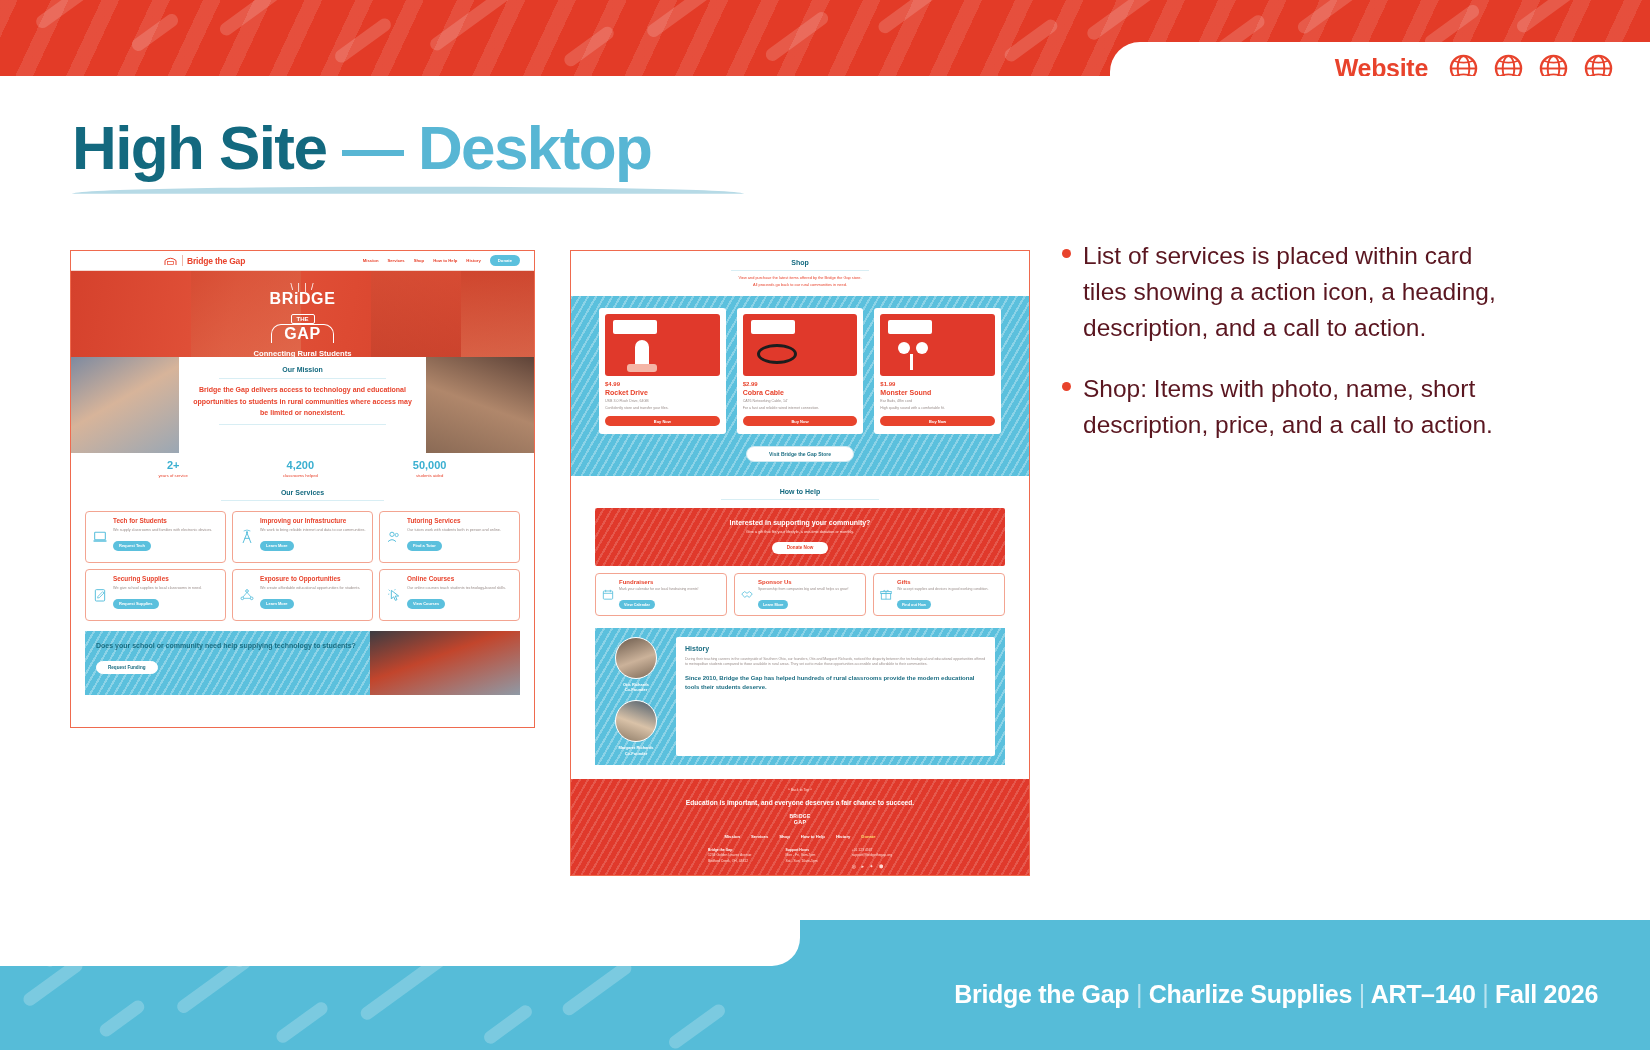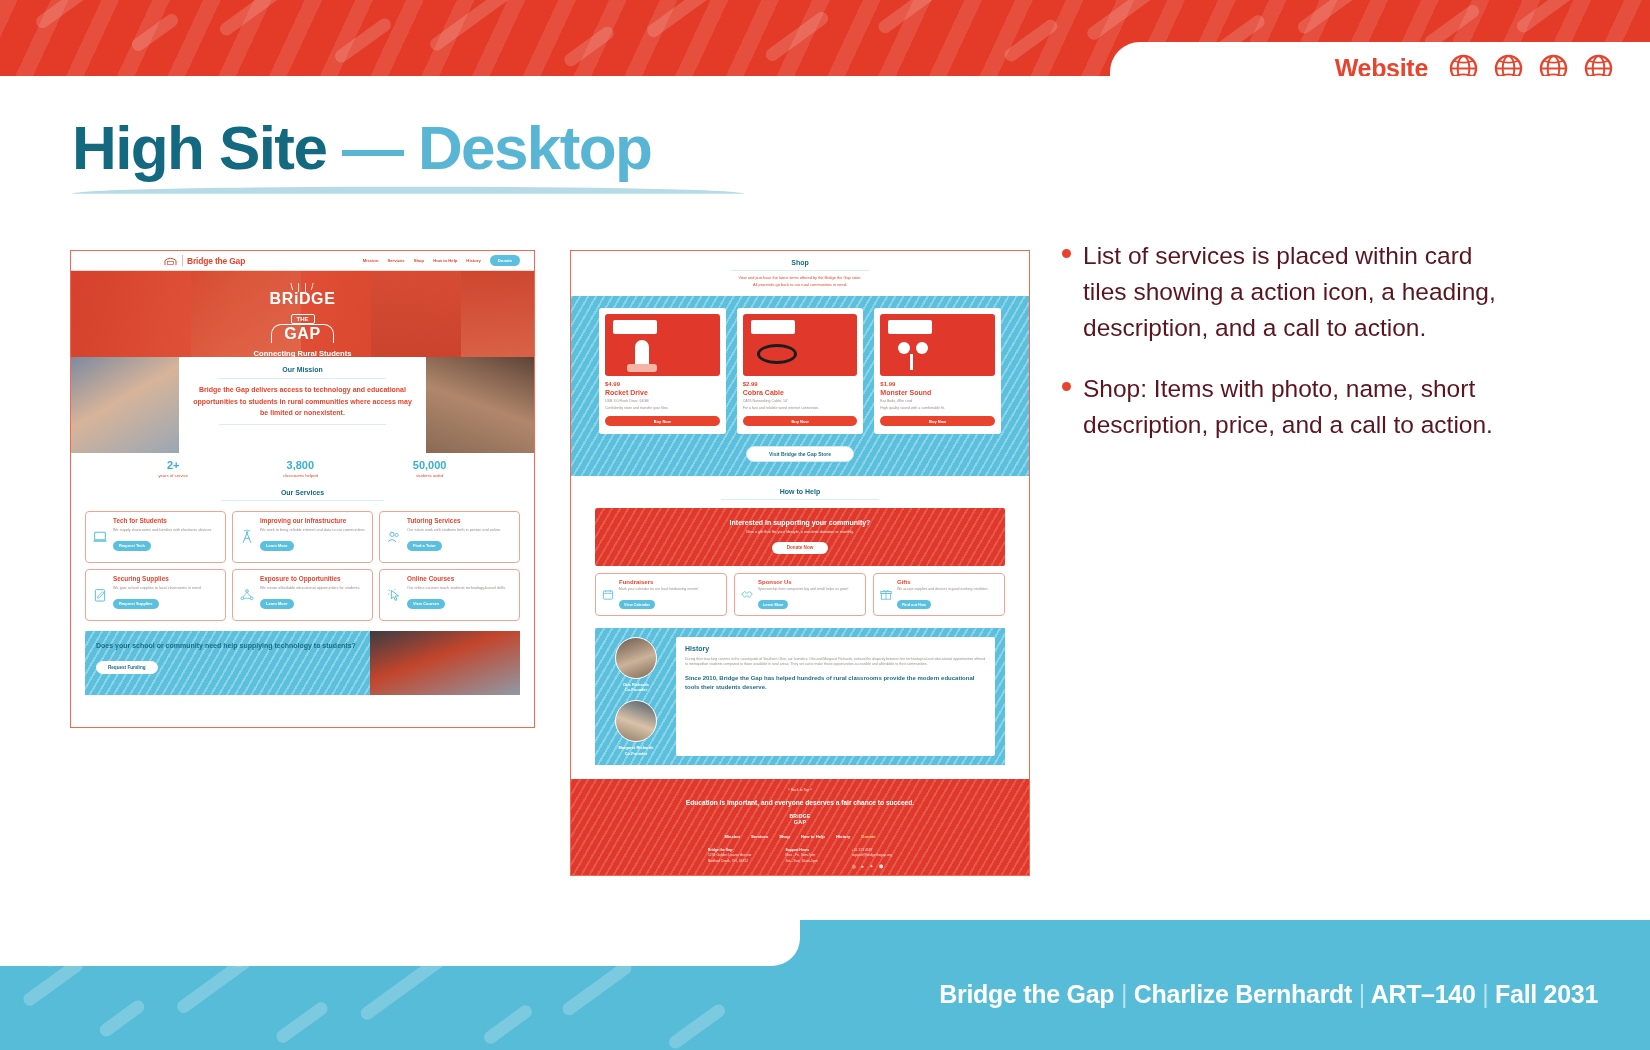--- a/index.html
+++ b/index.html
@@ -388,21 +388,21 @@
     </div>
     <div class="mission-photo" style="background:linear-gradient(200deg,#5e4338,#b0876b 50%,#8a6a55)"></div>
   </div>
 
   <div class="stats">
     <div class="stat">
       <div class="stat-num">2+</div>
       <div class="stat-lbl">years of service</div>
     </div>
     <div class="stat">
-      <div class="stat-num">3,800</div>
+      <div class="stat-num">4,200</div>
       <div class="stat-lbl">classrooms helped</div>
     </div>
     <div class="stat">
       <div class="stat-num">50,000</div>
       <div class="stat-lbl">students aided</div>
     </div>
   </div>
 
   <div class="svc-head">
     <div class="sec-title">Our Services</div>
@@ -669,19 +669,19 @@
     <div class="dash" style="left:352px; top:60px;  width:104px;"></div>
     <div class="dash" style="left:480px; top:98px;  width:56px;"></div>
     <div class="dash" style="left:556px; top:62px;  width:82px;"></div>
     <div class="dash" style="left:664px; top:100px; width:66px;"></div>
     <div class="dash" style="left:40px;  top:24px;  width:46px;"></div>
     <div class="dash" style="left:230px; top:26px;  width:40px;"></div>
   </div>
   <div class="bottom-white"></div>
   <div class="bottom-credit"><span>Bridge the Gap</span>
     <span class="sep">|</span>
-    <span>Charlize Bernhardt</span>
+    <span>Charlize Supplies</span>
     <span class="sep">|</span>
     <span>ART–140</span>
     <span class="sep">|</span>
-    <span>Fall 2031</span>
+    <span>Fall 2026</span>
   </div>
 </div>
 
 </body></html>

